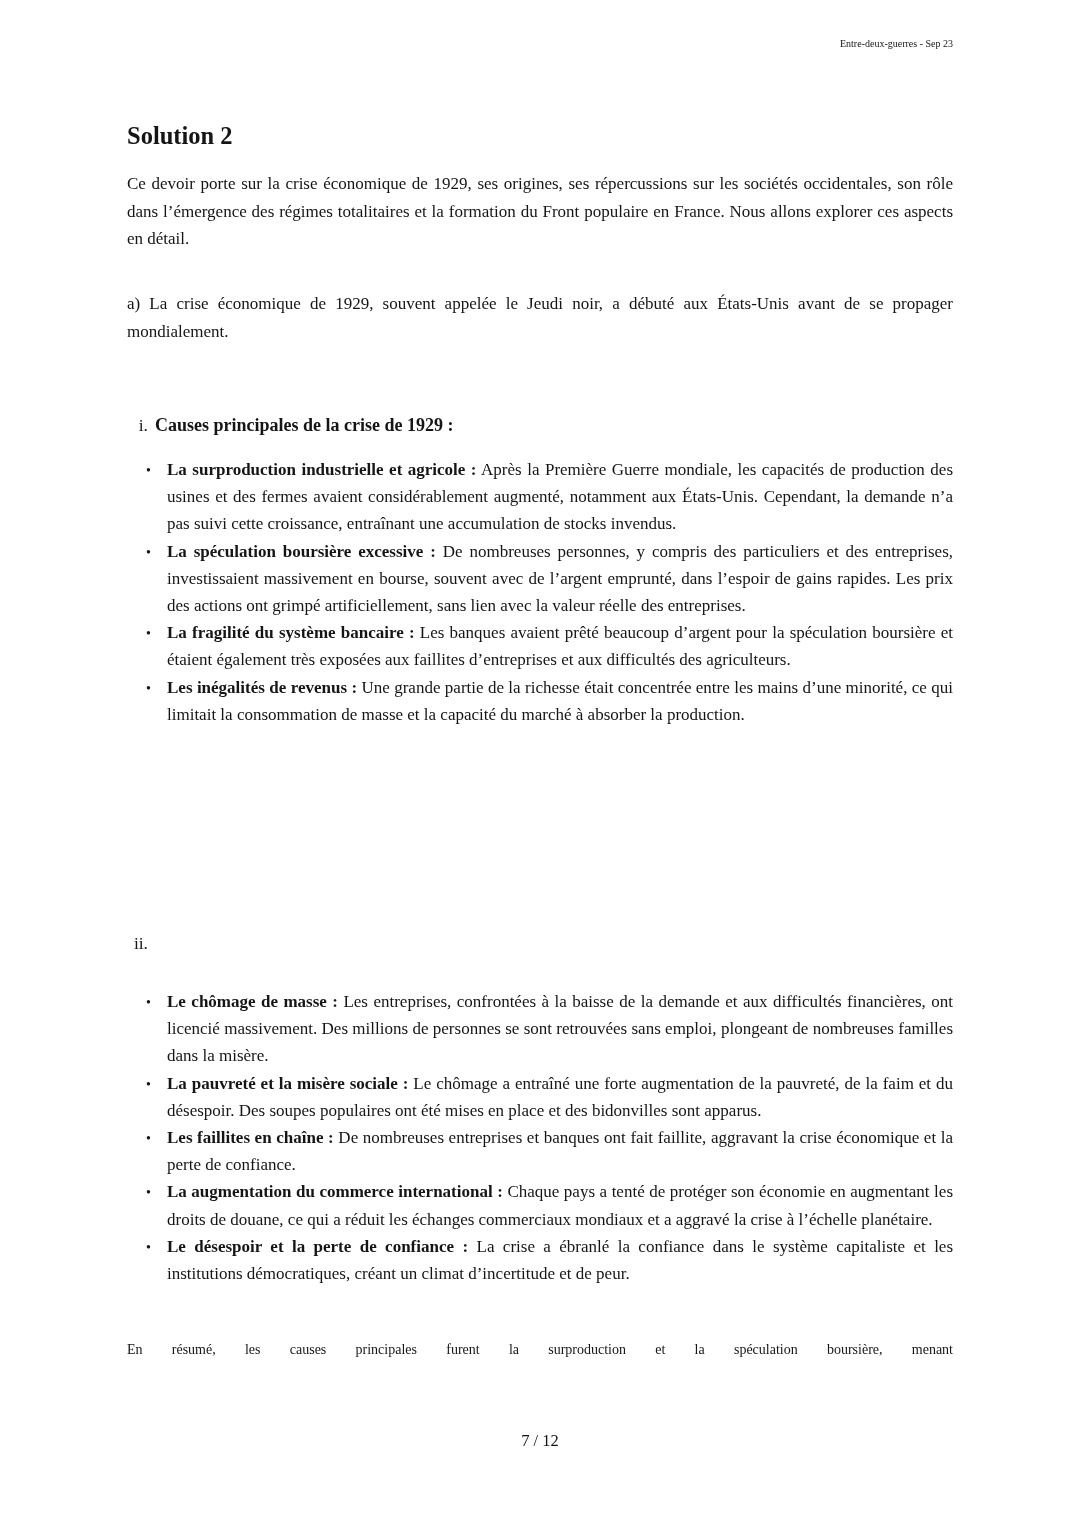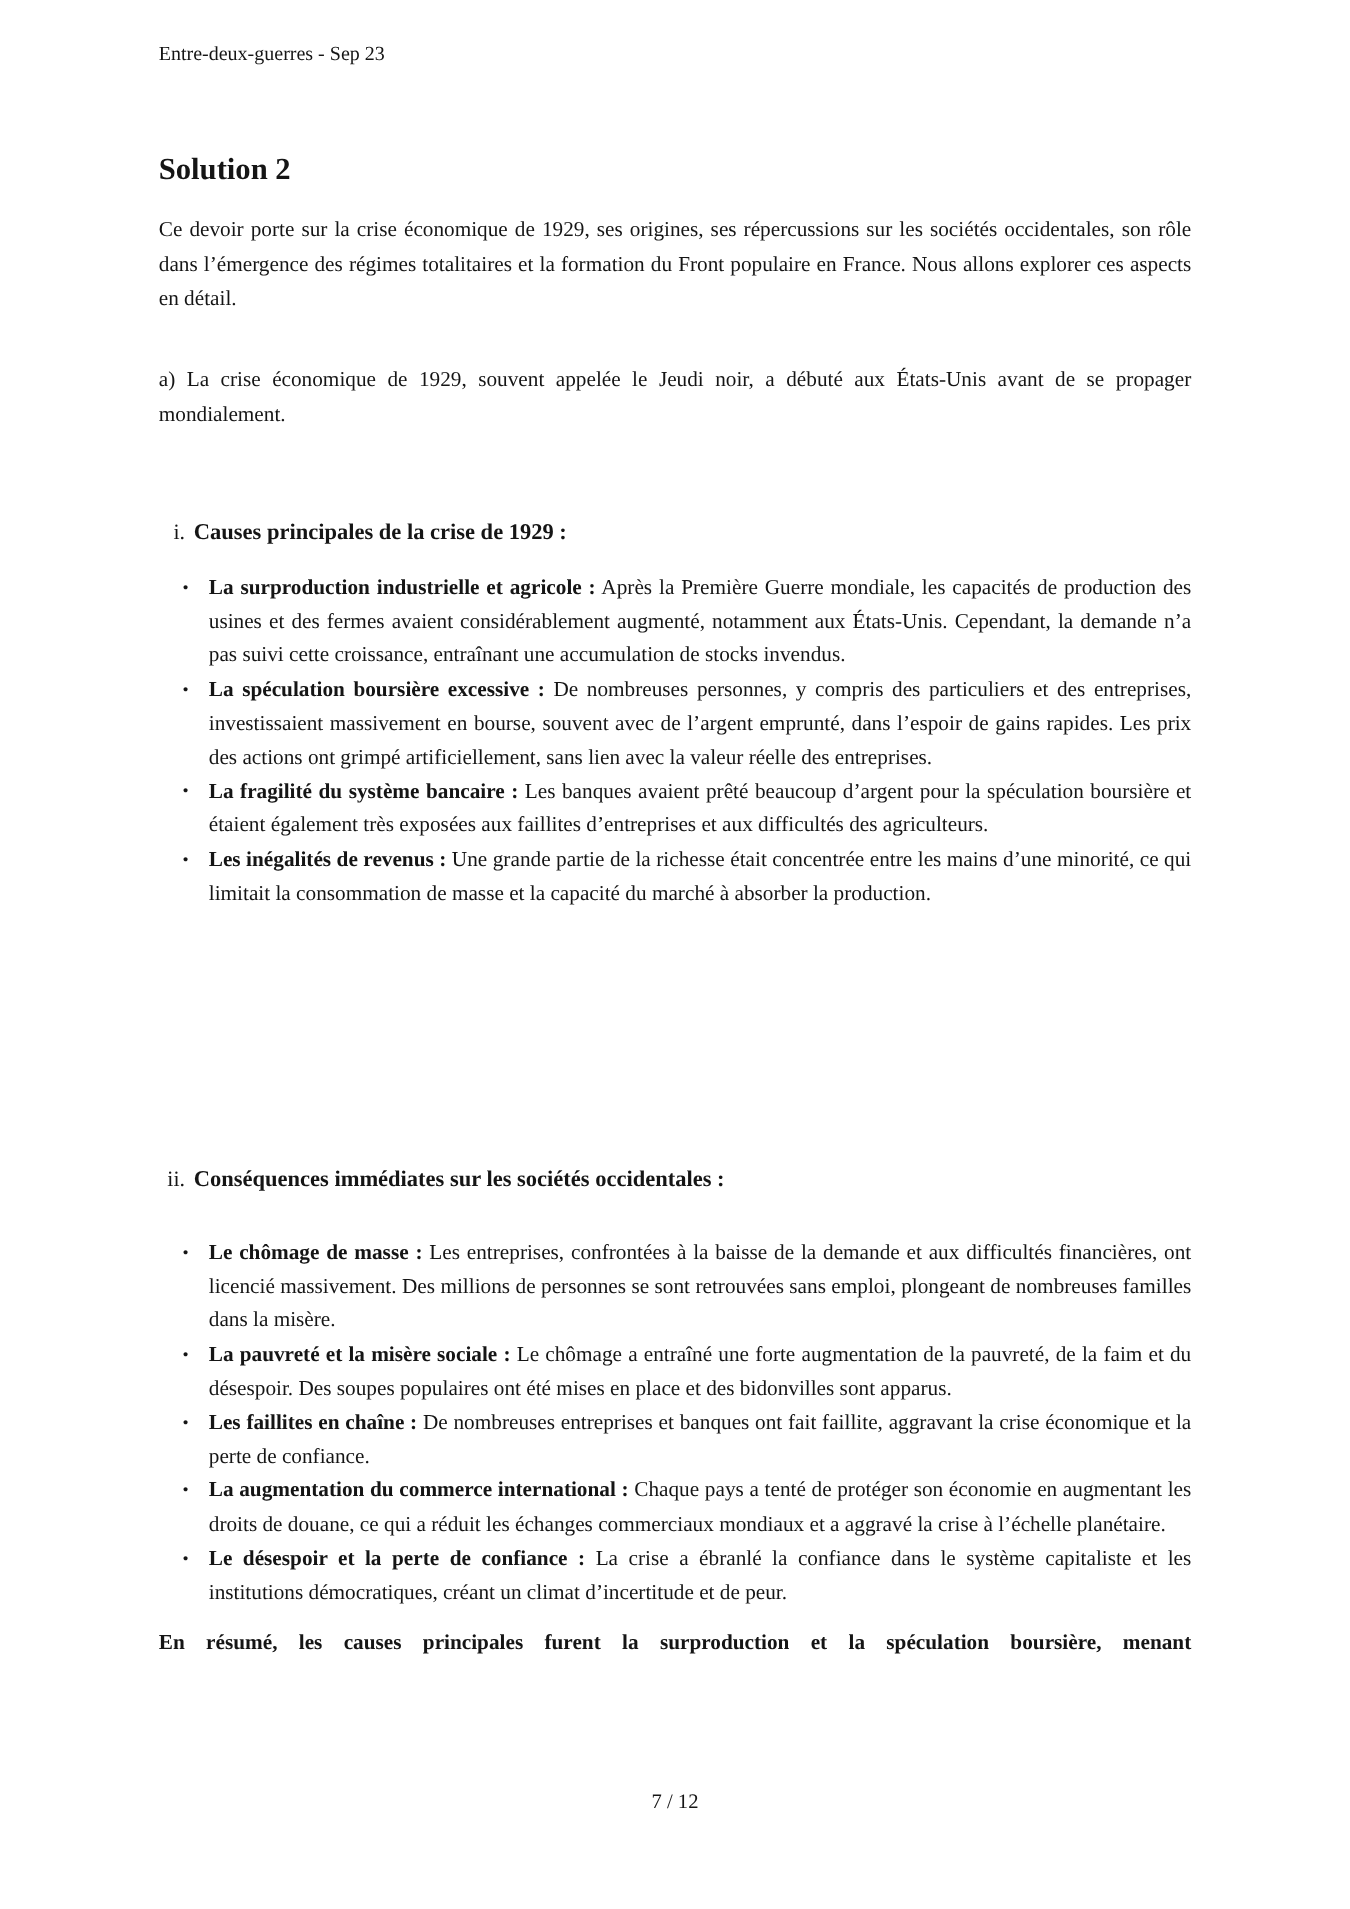--- a/index.html
+++ b/index.html
@@ -3,36 +3,36 @@
 <meta charset="utf-8">
 <style>
   * { box-sizing: border-box; }
   html, body { margin: 0; padding: 0; background: #ffffff; }
   body {
     width: 1080px; height: 1527px; position: relative;
     font-family: "Liberation Serif", "DejaVu Serif", serif;
     color: #151515;
   }
   .abs { position: absolute; left: 127px; right: 127px; }
-  .running-header { top: 34px; font-size: 16px; line-height: 20px; }
+  .running-header { top: 34px; text-align: right; font-size: 10px; line-height: 20px; }
   .doc-title { top: 120px; margin: 0; font-size: 24.5px; line-height: 32px; font-weight: bold; }
   .para { font-size: 17px; line-height: 27.5px; text-align: justify; margin: 0; }
   .intro { top: 170px; }
   .para-a { top: 290px; }
   .sec-head { display: flex; align-items: baseline; font-size: 18px; line-height: 27px; }
   .sec-head .numeral { flex: none; width: 21px; text-align: right; margin-right: 7px; font-size: 17.5px; font-weight: normal; }
   .sec-head .sec-title { font-weight: bold; }
   .sec1 { top: 412px; }
   .sec2 { top: 930px; }
   .bullets { margin: 0; padding: 0; list-style: none; font-size: 17px; line-height: 27.2px; }
   .bullets li { position: relative; padding-left: 40px; text-align: justify; }
   .bullets li::before { content: "\2022"; position: absolute; left: 19px; top: 1px; font-size: 14px; }
   .list1 { top: 456px; }
   .list2 { top: 988px; }
-  .summary { top: 1300px; margin: 0; font-size: 17px; line-height: 27px; font-weight: bold;
+  .summary { top: 1336px; margin: 0; font-size: 14px; line-height: 27px; font-weight: normal;
              text-align: justify; text-align-last: justify; }
   .page-footer { top: 1430px; text-align: center; font-size: 16.5px; line-height: 22px; }
 </style>
 </head>
 <body>
 
 <div class="abs running-header">
   <span>Entre-deux-guerres - Sep 23</span>
 </div>
 
@@ -49,21 +49,20 @@
 
 <ul class="abs bullets list1">
   <li><strong>La surproduction industrielle et agricole :</strong> <span>Après la Première Guerre mondiale, les capacités de production des usines et des fermes avaient considérablement augmenté, notamment aux États-Unis. Cependant, la demande n’a pas suivi cette croissance, entraînant une accumulation de stocks invendus.</span></li>
   <li><strong>La spéculation boursière excessive :</strong> <span>De nombreuses personnes, y compris des particuliers et des entreprises, investissaient massivement en bourse, souvent avec de l’argent emprunté, dans l’espoir de gains rapides. Les prix des actions ont grimpé artificiellement, sans lien avec la valeur réelle des entreprises.</span></li>
   <li><strong>La fragilité du système bancaire :</strong> <span>Les banques avaient prêté beaucoup d’argent pour la spéculation boursière et étaient également très exposées aux faillites d’entreprises et aux difficultés des agriculteurs.</span></li>
   <li><strong>Les inégalités de revenus :</strong> <span>Une grande partie de la richesse était concentrée entre les mains d’une minorité, ce qui limitait la consommation de masse et la capacité du marché à absorber la production.</span></li>
 </ul>
 
 <div class="abs sec-head sec2">
   <span class="numeral">ii.</span>
-  <span class="sec-title">Conséquences immédiates sur les sociétés occidentales :</span>
 </div>
 
 <ul class="abs bullets list2">
   <li><strong>Le chômage de masse :</strong> <span>Les entreprises, confrontées à la baisse de la demande et aux difficultés financières, ont licencié massivement. Des millions de personnes se sont retrouvées sans emploi, plongeant de nombreuses familles dans la misère.</span></li>
   <li><strong>La pauvreté et la misère sociale :</strong> <span>Le chômage a entraîné une forte augmentation de la pauvreté, de la faim et du désespoir. Des soupes populaires ont été mises en place et des bidonvilles sont apparus.</span></li>
   <li><strong>Les faillites en chaîne :</strong> <span>De nombreuses entreprises et banques ont fait faillite, aggravant la crise économique et la perte de confiance.</span></li>
   <li><strong>La augmentation du commerce international :</strong> <span>Chaque pays a tenté de protéger son économie en augmentant les droits de douane, ce qui a réduit les échanges commerciaux mondiaux et a aggravé la crise à l’échelle planétaire.</span></li>
   <li><strong>Le désespoir et la perte de confiance :</strong> <span>La crise a ébranlé la confiance dans le système capitaliste et les institutions démocratiques, créant un climat d’incertitude et de peur.</span></li>
 </ul>
 

